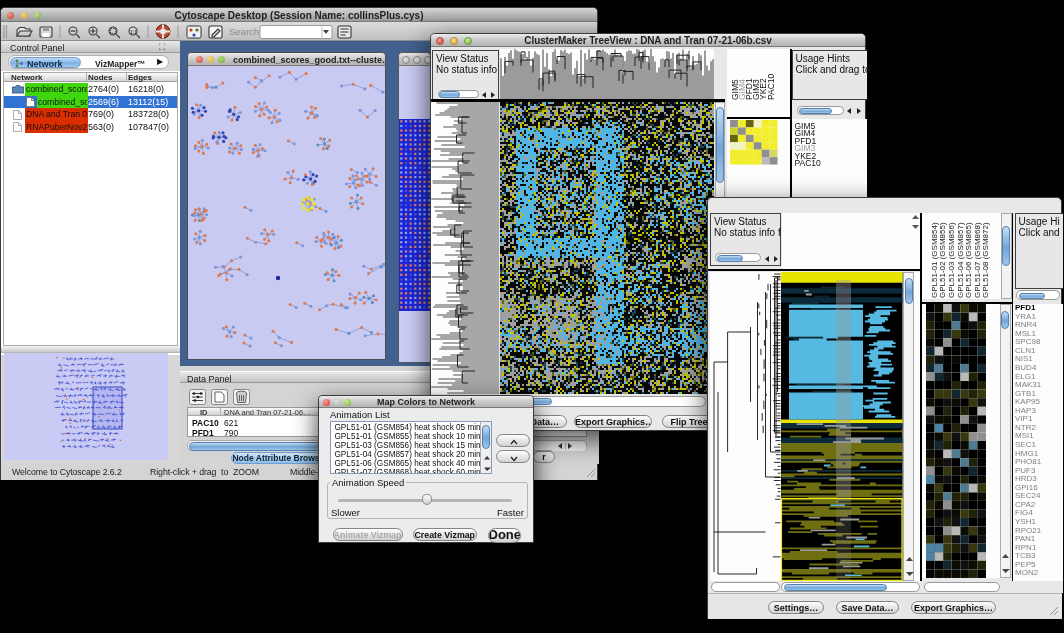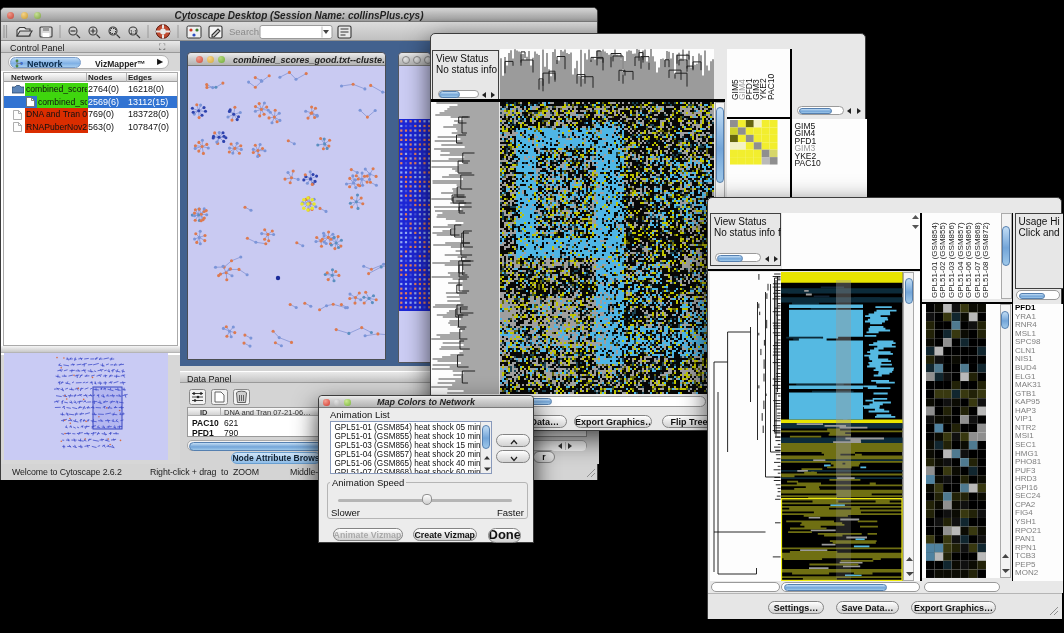--- a/index.html
+++ b/index.html
@@ -4,21 +4,21 @@
 <style>
   * { margin:0; padding:0; box-sizing:border-box; }
   html,body { width:1064px; height:633px; background:#000; overflow:hidden;
     font-family:"Liberation Sans", sans-serif; }
   .abs { position:absolute; }
   .win { position:absolute; background:#e8e8e8; border:1px solid #3c3c3c;
     border-radius:5px 5px 0 0; box-shadow:0 8px 26px rgba(0,0,0,.7); }
   .tbar { position:absolute; left:0; right:0; top:0;
     background:linear-gradient(#ececec 0%,#cdcdcd 45%,#b2b2b2 100%);
     border-bottom:1px solid #7a7a7a; border-radius:4px 4px 0 0; }
-  .tbar .tt { position:absolute; width:100%; text-align:center; font-weight:bold; color:#222;font-style:italic; }
+  .tbar .tt { position:absolute; width:100%; text-align:center; font-weight:bold; color:#222; }
   .lite { position:absolute; border-radius:50%; }
   .box { position:absolute; background:#e7e7e7; border:1px solid #404040; }
   .btn { position:absolute; background:linear-gradient(#fff,#e9e9e9 45%,#d2d2d2);
     border:1px solid #848484; border-radius:9px; text-align:center;
     font-weight:bold; color:#111; white-space:nowrap; overflow:hidden; }
   .sldtrack { position:absolute; background:#fff; border:1px solid #9a9a9a; border-radius:6px; }
   .aquapill { position:absolute; border-radius:5px;
     background:linear-gradient(#c2ddf5,#73a5d8 55%,#9ec8ea); border:1px solid #5580b0; }
   .vline { position:absolute; background:#000; }
   .hline { position:absolute; background:#000; }
@@ -890,20 +890,26 @@
     <span class="abs" style="left:149px;top:3px">Right-click + drag&nbsp; to&nbsp; ZOOM</span>
     <span class="abs" style="left:289px;top:3px">Middle-</span>
   </div>
 
   <svg class="abs" style="right:1px;bottom:1px" width="10" height="10">
       <path d="M9 1L1 9M9 5L5 9" stroke="#909090" stroke-width="1"></path>
     </svg>
 </div>
 
 <div class="win" style="left:430px;top:33px;width:436px;height:398px">
+  <div class="tbar" style="height:13px">
+    <div class="tt" style="top:1px;font-size:10px;letter-spacing:-0.1px">ClusterMaker TreeView : DNA and Tran 07-21-06b.csv</div>
+    <div class="lite" style="left:5px;top:3px;width:8px;height:8px;background:radial-gradient(circle at 35% 30%,#f5a193,#d1352a);border:1px solid #a8544a"></div>
+    <div class="lite" style="left:19px;top:3px;width:8px;height:8px;background:radial-gradient(circle at 35% 30%,#fade96,#e0a32e);border:1px solid #b08a3a"></div>
+    <div class="lite" style="left:33px;top:3px;width:8px;height:8px;background:radial-gradient(circle at 35% 30%,#cdeb92,#76b23c);border:1px solid #6a9a40"></div>
+  </div>
 
   <div class="box" style="left:1px;top:15.8px;width:67px;height:50px">
     <span class="abs" style="left:3px;top:2px;font-size:10px;color:#111;white-space:nowrap">View Status</span>
     <span class="abs" style="left:3px;top:13px;font-size:10px;color:#111;white-space:nowrap">No status info f</span>
     <div class="sldtrack" style="left:4.5px;top:39px;width:41px;height:8.5px">
       <div class="aquapill" style="left:0.5px;top:0.5px;width:21px;height:6.5px"></div>
     </div>
     <svg class="abs" style="left:47px;top:40px" width="18" height="8">
         <path d="M6 1L2 4l4 3z" fill="#222"></path>
         <path d="M11 1l4 3-4 3z" fill="#222"></path>
@@ -979,20 +985,24 @@
       <rect x="39.6" y="29.68" width="7.92" height="7.42" fill="#d6d66a"></rect>
       <rect x="0.0" y="37.1" width="7.92" height="7.42" fill="#f2ee2e"></rect>
       <rect x="7.92" y="37.1" width="7.92" height="7.42" fill="#f2ee2e"></rect>
       <rect x="15.84" y="37.1" width="7.92" height="7.42" fill="#f2ee2e"></rect>
       <rect x="23.76" y="37.1" width="7.92" height="7.42" fill="#f2ee2e"></rect>
       <rect x="31.68" y="37.1" width="7.92" height="7.42" fill="#b9b9b9"></rect>
       <rect x="39.6" y="37.1" width="7.92" height="7.42" fill="#8f8f8f"></rect>
     </svg>
   <div class="vline" style="left:358.5px;top:15px;width:2px;height:149px"></div>
 
+  <div class="box" style="left:360.5px;top:15.8px;width:75px;height:50px;border-right:none">
+    <span class="abs" style="left:3px;top:2px;font-size:10px;color:#111;white-space:nowrap">Usage Hints</span>
+    <span class="abs" style="left:3px;top:13px;font-size:10px;color:#111;white-space:nowrap">Click and drag to</span>
+  </div>
   <div class="sldtrack" style="left:366px;top:71.5px;width:47px;height:9px">
     <div class="aquapill" style="left:1px;top:1px;width:33px;height:6.5px"></div>
   </div>
   <svg class="abs" style="left:414px;top:73px" width="20" height="8">
       <path d="M6 1L2 4l4 3z" fill="#222"></path>
       <path d="M12 1l4 3-4 3z" fill="#222"></path>
     </svg>
 
   <div class="abs" style="left:360.5px;top:85px;width:75px;height:80px;background:#fdfdfd;font-size:8.5px;color:#111">
     <span class="abs" style="left:3px;top:2px">GIM5</span>

